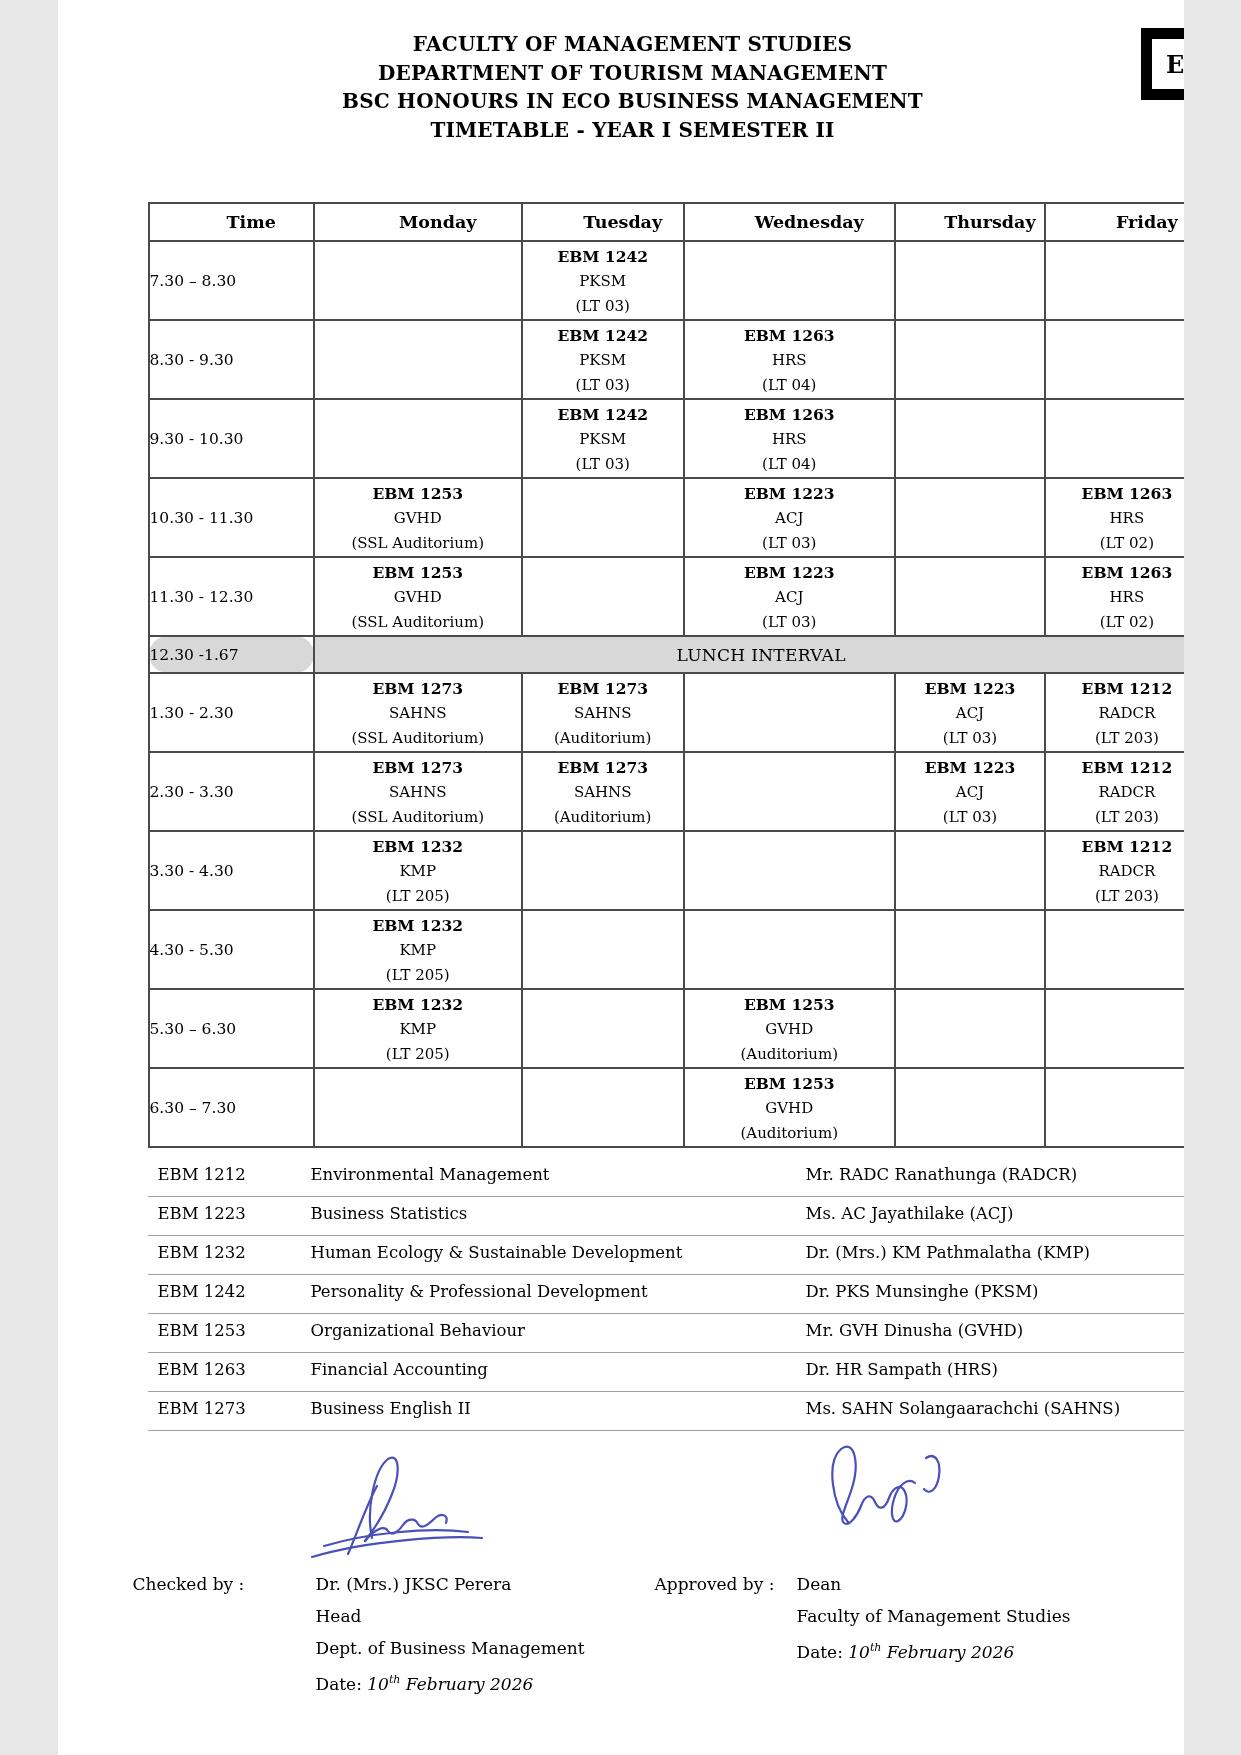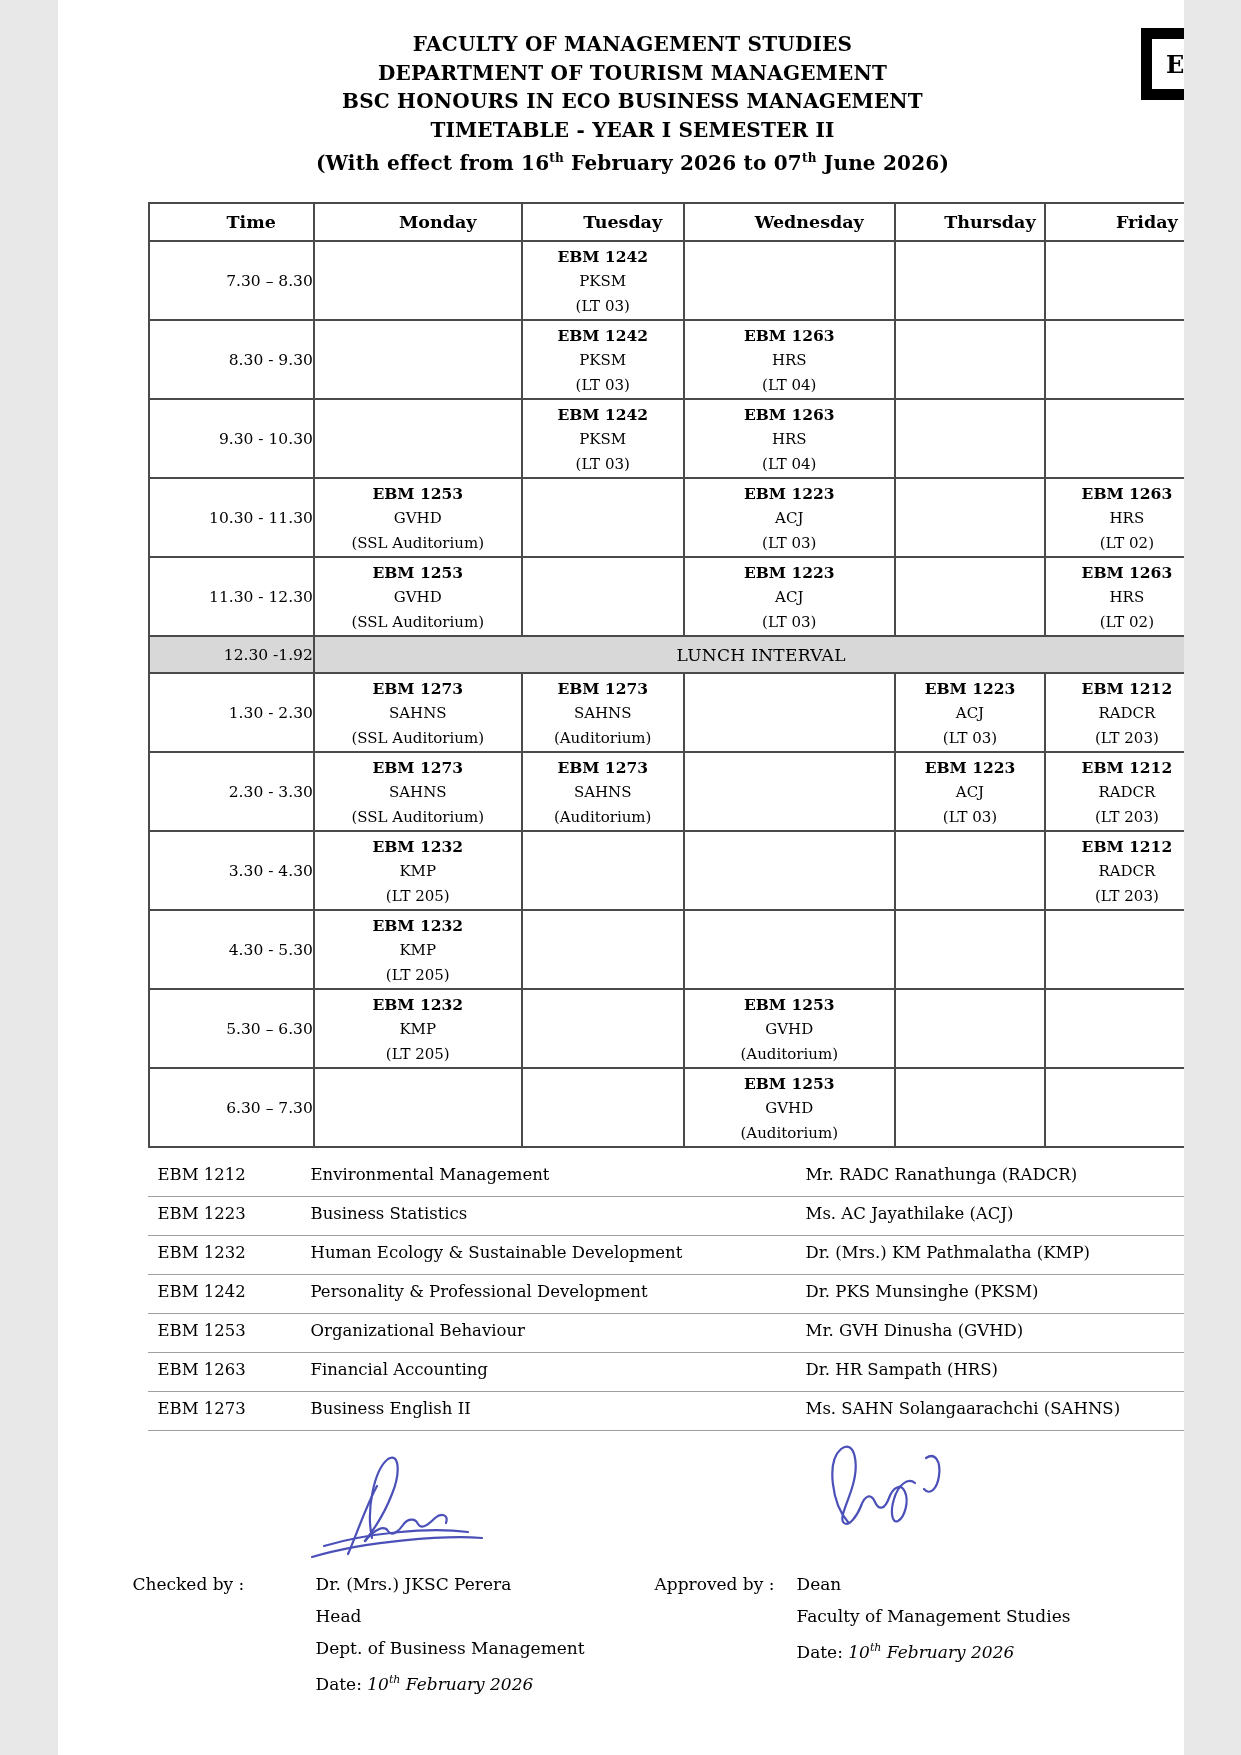--- a/index.html
+++ b/index.html
@@ -18,21 +18,21 @@
     border:11px solid #000;background:#fff;display:flex;align-items:center;justify-content:center;
     font-weight:bold;font-size:24px;letter-spacing:1px;
   }
   
   table.tt{
     position:absolute;left:90px;top:202px;width:1062px;border-collapse:collapse;table-layout:fixed;
   }
   .tt th,.tt td{border:2px solid var(--grid,#4a4a4a);padding:0;}
   .tt th{height:36px;font-size:17.5px;font-weight:bold;text-align:center;padding-left:40px;}
   .tt tr.class-row{height:78px;}
-  .tt td.time{font-size:15.5px;text-align:right;vertical-align:middle;}
+  .tt td.time{font-size:15.5px;text-align:left;vertical-align:middle;border-radius:32px;}
   .tt td.day{text-align:center;vertical-align:top;padding-top:2px;}
   .tt .code{font-weight:bold;font-size:15.5px;line-height:25px;}
   .tt .lect,.tt .room{font-size:15px;line-height:25px;}
   .tt tr.lunch-row{height:37px;}
   .tt tr.lunch-row td{background:var(--lunch-bg,#d8d8d8);}
   .tt td.lunch{font-weight:normal;font-size:17px;text-align:center;vertical-align:middle;letter-spacing:.3px;}
   
   .legend{position:absolute;left:90px;top:1158px;width:1066px;}
   .legend-row{position:relative;height:38px;border-bottom:1px solid #a0a0a0;font-size:16.5px;}
   .legend-row .l-code{position:absolute;left:10px;top:7px;}
@@ -57,21 +57,20 @@
 </head>
 <body>
 
 <div class="page" style="--lunch-bg: #d8d8d8; --grid: #4a4a4a; --ink: #4a50b8;">
 
   <div class="title-block">
     <div class="title-line">FACULTY OF MANAGEMENT STUDIES</div>
     <div class="title-line">DEPARTMENT OF TOURISM MANAGEMENT</div>
     <div class="title-line">BSC HONOURS IN ECO BUSINESS MANAGEMENT</div>
     <div class="title-line">TIMETABLE - YEAR I SEMESTER II</div>
-    <div class="title-line"><span>(With effect from 16</span><sup>th</sup><span> February 2026 to 07</span><sup>th</sup><span> June 2026)</span></div>
   </div>
 
   <div class="logo-box">
     <span>EBM</span>
   </div>
 
   <table class="tt" id="tt">
       <colgroup>
         <col style="width: 15.6%;">
         <col style="width: 19.6%;">
@@ -169,21 +168,21 @@
             <div class="room">(LT 03)</div>
           </td>
           <td class="day"></td>
           <td class="day">
             <div class="code">EBM 1263</div>
             <div class="lect">HRS</div>
             <div class="room">(LT 02)</div>
           </td>
         </tr>
         <tr class="lunch-row">
-          <td class="time">12.30 -1.92</td>
+          <td class="time">12.30 -1.67</td>
           <td colspan="5" class="lunch">LUNCH INTERVAL</td>
         </tr>
         <tr class="class-row">
           <td class="time">1.30 - 2.30</td>
           <td class="day">
             <div class="code">EBM 1273</div>
             <div class="lect">SAHNS</div>
             <div class="room">(SSL Auditorium)</div>
           </td>
           <td class="day">

